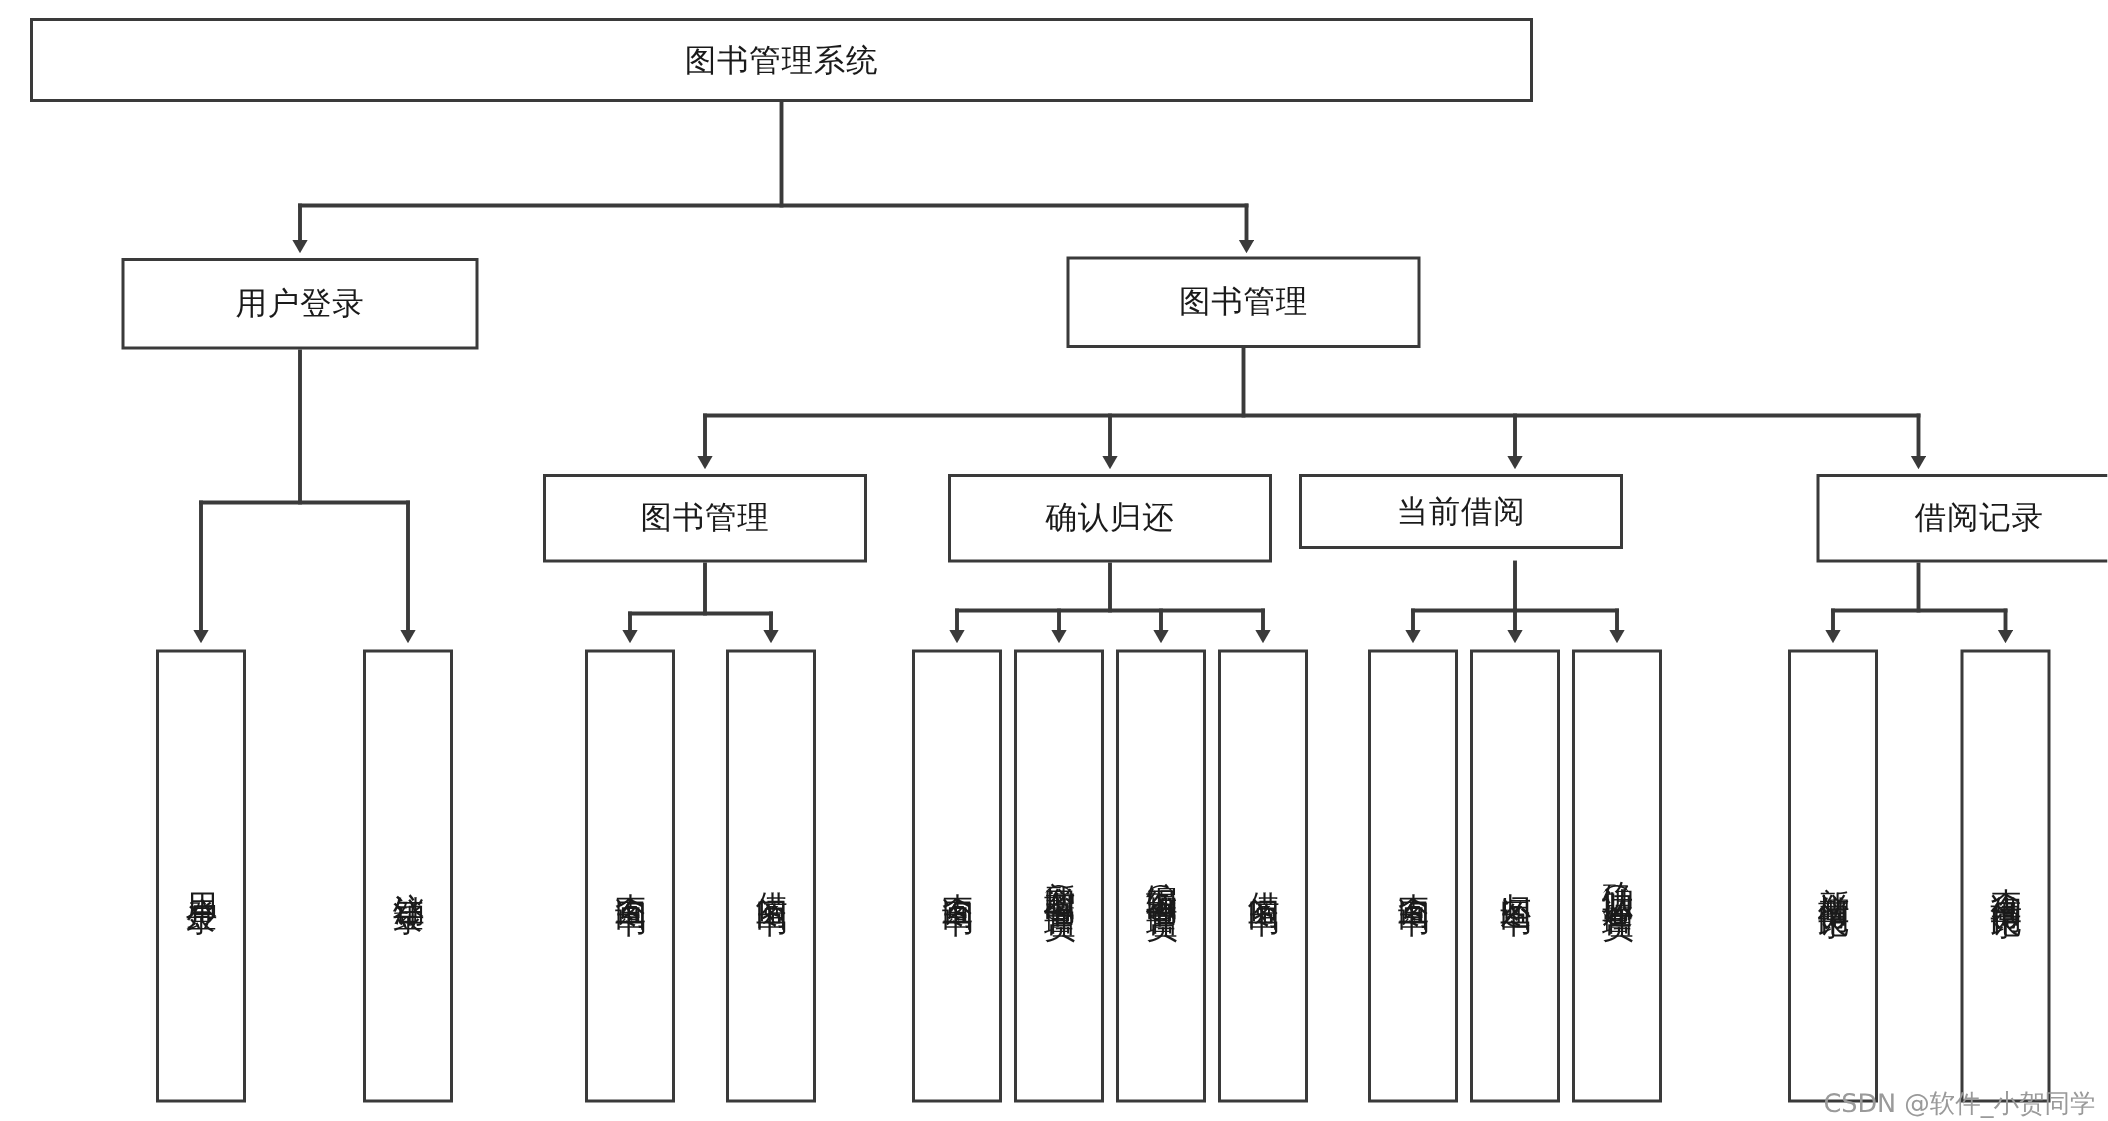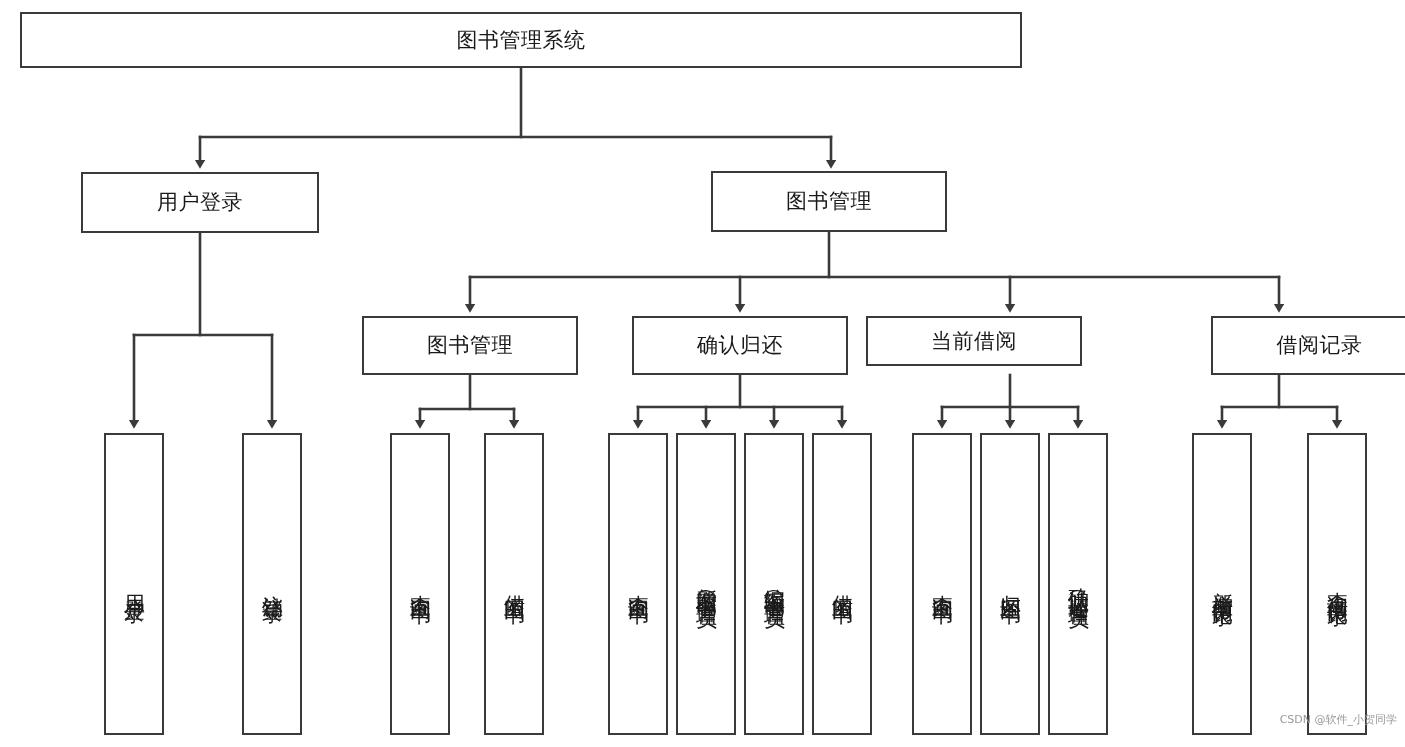--- a/index.html
+++ b/index.html
@@ -55,22 +55,22 @@
   .node.v .label {
     writing-mode: vertical-rl;
     text-orientation: upright;
     font-size: 21px;
     letter-spacing: 3px;
     line-height: 1;
   }
   #watermark {
     position: absolute;
     right: 8px;
-    bottom: 20px;
-    font-size: 11px;
+    bottom: 0;
+    font-size: 17px;
     color: #9a9a9a;
     white-space: nowrap;
     user-select: none;
   }
 </style>
 </head>
 <body>
 
 <div id="diagram">
 

